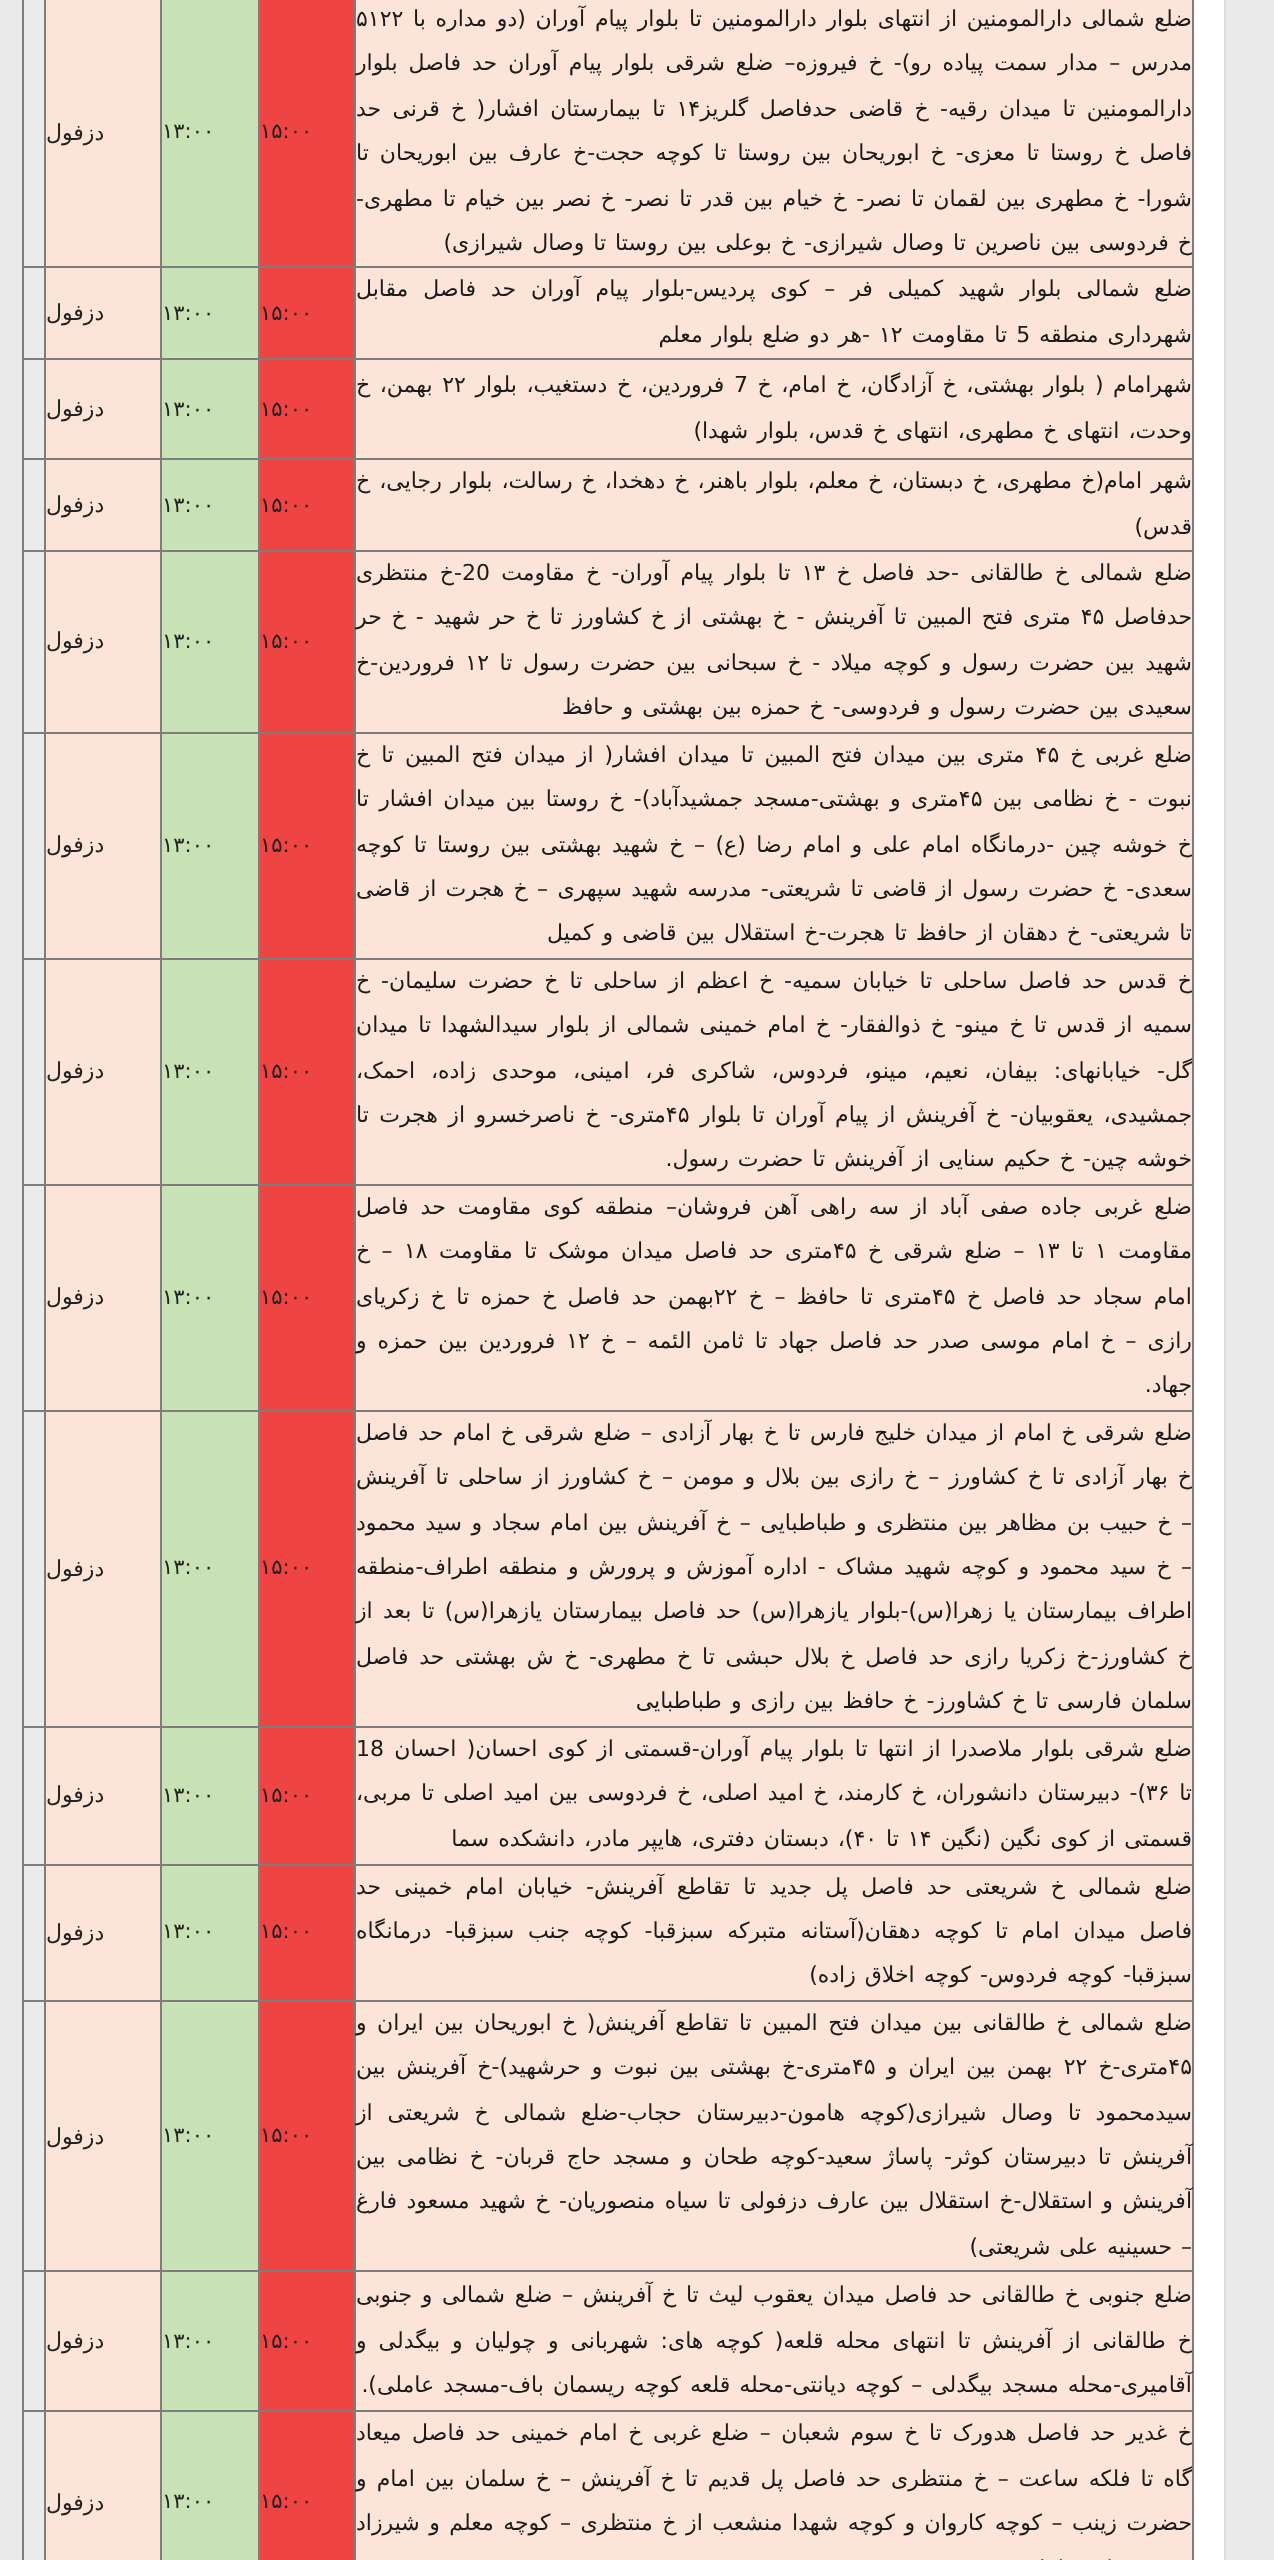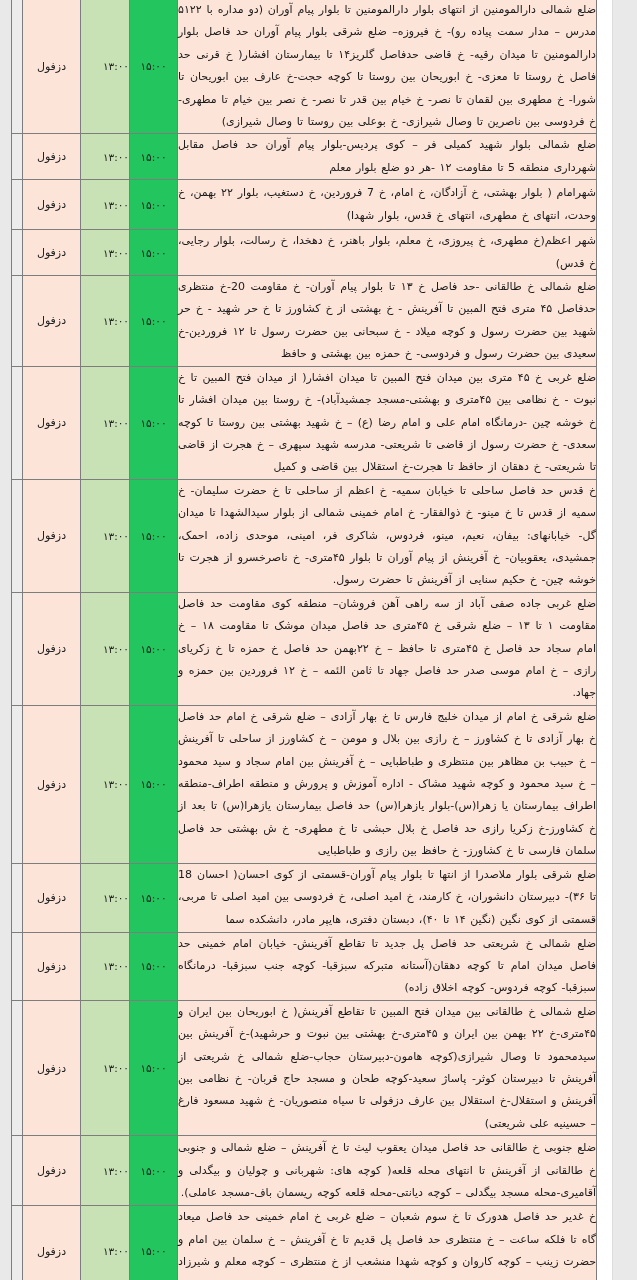--- a/index.html
+++ b/index.html
@@ -20,23 +20,23 @@
     border-collapse:collapse; table-layout:fixed;
     width:586px;
     direction:ltr;
   }
   table.schedule td {
     border:1px solid #7d7d7d;
     padding:0;
     vertical-align:middle;
   }
   td.idx { width:10px; background:#ececec; }
-  td.city { width:57px; background:#fde4d8; text-align:center; font-size:11px; color:#222; padding-right:1px; }
-  td.start { width:48px; background:#c8e2b6; text-align:right; font-size:10.5px; color:#222; padding-right:2px; }
-  td.end { width:47px; background:#22c55e; text-align:center; font-size:10.5px; color:#222; padding-right:1px; }
+  td.city { width:57px; background:#fde4d8; text-align:left; font-size:11px; color:#222; padding-right:1px; }
+  td.start { width:48px; background:#c8e2b6; font-size:10.5px; color:#222; padding-right:2px; }
+  td.end { width:47px; background:#ef4444; text-align:left; font-size:10.5px; color:#222; padding-right:1px; }
   td.desc {
     background:#fde4d8;
     direction:rtl; text-align:justify; text-align-last:right;
     font-size:11px; line-height:22.4px; color:#1a1a1a;
     padding:3px 1px 3px 0;
     word-spacing:1px;
     margin-left:32px;
   }
 </style>
 </head>
@@ -67,21 +67,21 @@
     <td class="city">دزفول</td>
     <td class="start">۱۳:۰۰</td>
     <td class="end">۱۵:۰۰</td>
     <td class="desc">شهرامام ( بلوار بهشتی، خ آزادگان، خ امام، خ 7 فروردین، خ دستغیب، بلوار ۲۲ بهمن، خ وحدت، انتهای خ مطهری، انتهای خ قدس، بلوار شهدا)</td>
   </tr>
       <tr style="height: 24px;">
     <td class="idx"></td>
     <td class="city">دزفول</td>
     <td class="start">۱۳:۰۰</td>
     <td class="end">۱۵:۰۰</td>
-    <td class="desc">شهر اعظم(خ مطهری، خ پیروزی، خ معلم، بلوار باهنر، خ دهخدا، خ رسالت، بلوار رجایی، خ قدس)</td>
+    <td class="desc">شهر امام(خ مطهری، خ دبستان، خ معلم، بلوار باهنر، خ دهخدا، خ رسالت، بلوار رجایی، خ قدس)</td>
   </tr>
       <tr style="height: 88px;">
     <td class="idx"></td>
     <td class="city">دزفول</td>
     <td class="start">۱۳:۰۰</td>
     <td class="end">۱۵:۰۰</td>
     <td class="desc">ضلع شمالی خ طالقانی -حد فاصل خ ۱۳ تا بلوار پیام آوران- خ مقاومت 20-خ منتظری حدفاصل ۴۵ متری فتح المبین تا آفرینش - خ بهشتی از خ کشاورز تا خ حر شهید - خ حر شهید بین حضرت رسول و کوچه میلاد - خ سبحانی بین حضرت رسول تا ۱۲ فروردین-خ سعیدی بین حضرت رسول و فردوسی- خ حمزه بین بهشتی و حافظ</td>
   </tr>
       <tr style="height: 90px;">
     <td class="idx"></td>

